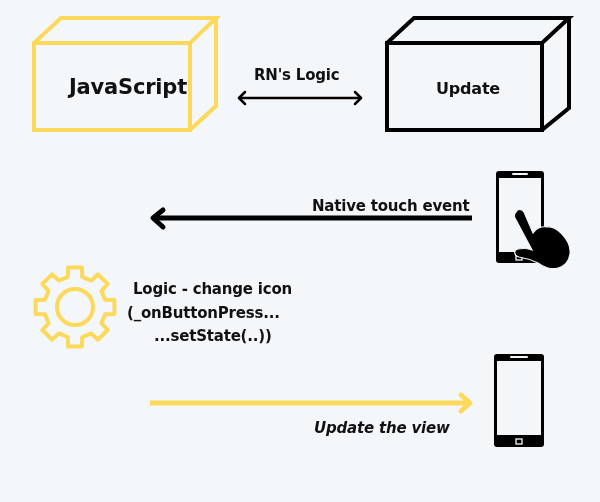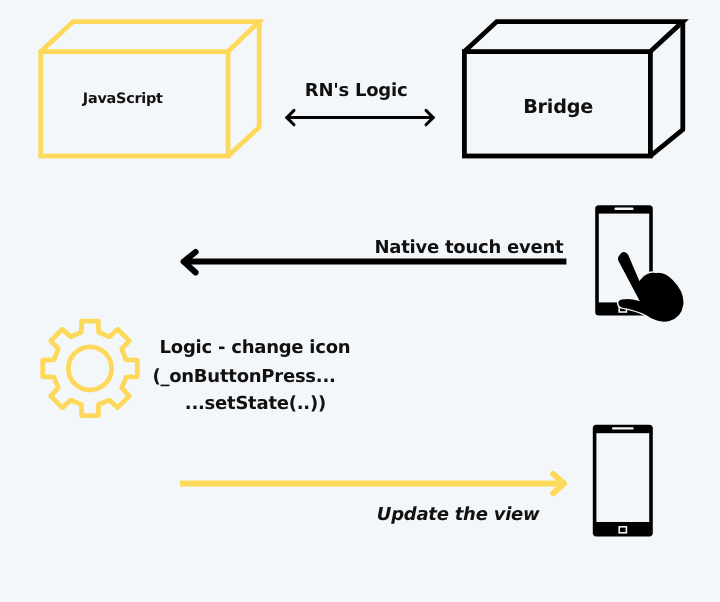--- a/index.html
+++ b/index.html
@@ -63,20 +63,20 @@
   </g>
 
   <g>
     <rect x="494" y="354" width="50" height="93" rx="3" fill="#000"></rect>
     <rect x="497" y="361" width="44" height="74" fill="#f4f7fa"></rect>
     <rect x="510" y="356" width="18" height="2" rx="1" fill="#f4f7fa"></rect>
     <rect x="516" y="439" width="6" height="5" fill="none" stroke="#f4f7fa" stroke-width="1.3"></rect>
   </g>
 </svg>
 
-<div class="label" style="left:69px; top:75px; font-size:12px;">JavaScript</div>
-<div class="label" style="left:436px; top:79px; font-size:16px;">Bridge</div>
+<div class="label" style="left:69px; top:75px; font-size:21px;">JavaScript</div>
+<div class="label" style="left:436px; top:79px; font-size:16px;">Update</div>
 <div class="label" style="left:254px; top:66px;">RN's Logic</div>
 <div class="label" style="left:312px; top:197px;">Native touch event</div>
 <div class="label" style="left:133px; top:280px;">Logic - change icon</div>
 <div class="label" style="left:127px; top:304px;">(_onButtonPress...</div>
 <div class="label" style="left:133px; top:327px;margin-left:21px;">...setState(..))</div>
 <div class="label" style="left:314px; top:419px;font-style:italic;">Update the view</div>
 
 </body></html>

